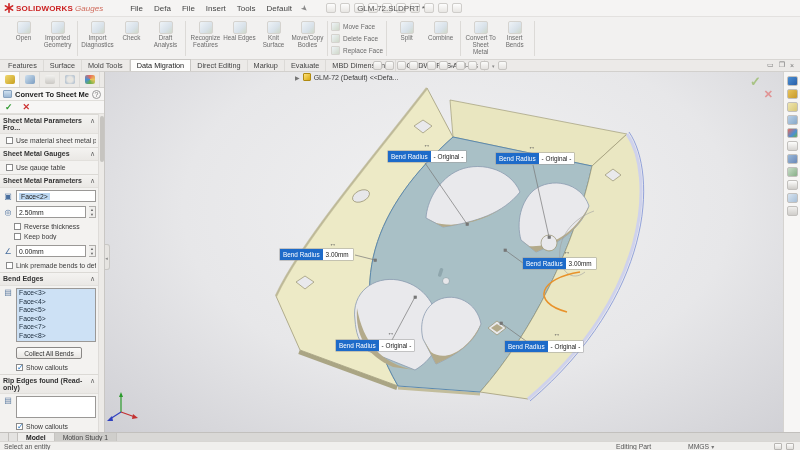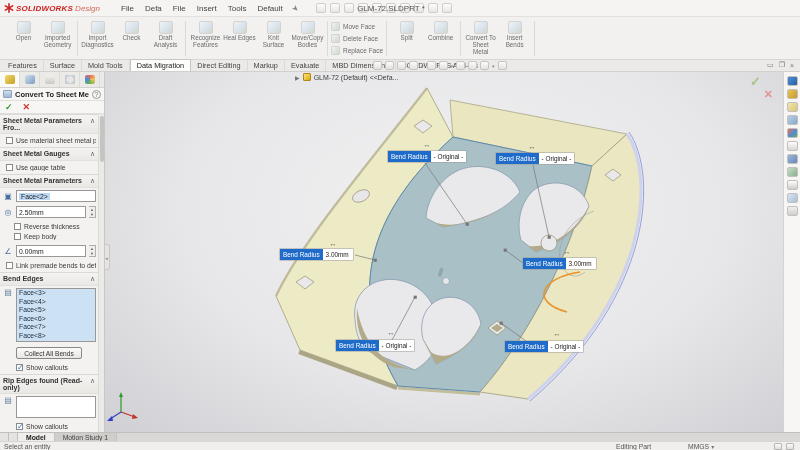--- a/index.html
+++ b/index.html
@@ -2,24 +2,24 @@
 <html><head>
 <meta charset="utf-8">
 <style>
   * { margin:0; padding:0; box-sizing:border-box; }
   html,body { width:800px; height:450px; overflow:hidden; font-family:"Liberation Sans",sans-serif; background:#f2f1f0; font-size:8px; color:#333; }
   .app { position:relative; width:800px; height:450px; display:flex; flex-direction:column; }
 
   
   .titlebar { height:17px; background:#f5f4f3; border-bottom:1px solid #e3e1df; display:flex; align-items:center; padding:0 4px; gap:4px; position:relative; }
   .logo { display:flex; align-items:center; gap:2px; }
-  .logo .lt { color:#cc2222; font-size:8px; font-style:italic; letter-spacing:.2px; }
+  .logo .lt { color:#cc2222; font-size:8px; letter-spacing:.2px; }
   .logo .lt b { font-weight:bold; }
   .logo .ld { color:#d06a5a; font-size:8px; font-style:italic; }
-  .menus { display:flex; gap:1px; margin-left:12px; }
+  .menus { display:flex; gap:1px; margin-left:18px; }
   .mi { padding:1px 5px; font-size:8px; color:#444; cursor:default; }
   .pin { color:#888; font-size:8px; transform:rotate(40deg); }
   .qat { display:flex; gap:4px; align-items:center; margin-left:14px; }
   .qi { width:10px; height:10px; border:1px solid #cfcdca; background:linear-gradient(#fdfdfd,#e8e6e3); border-radius:2px; }
   .doctitle { position:absolute; left:0; right:18px; text-align:center; font-size:8px; color:#555; pointer-events:none; }
   .tright { margin-left:auto; display:flex; align-items:center; gap:5px; }
   .search { width:118px; height:12px; border:1px solid #c9c7c4; background:#fff; display:flex; align-items:center; padding:0 3px; gap:3px; }
   .search input { border:none; outline:none; flex:1; font-size:7.5px; color:#555; font-family:inherit; min-width:0; }
   .mag { width:6px; height:6px; border:1px solid #888; border-radius:50%; position:relative; flex:none; }
   .mag::after { content:""; position:absolute; width:3px; height:1px; background:#888; transform:rotate(45deg); left:4px; top:6px; }
@@ -135,21 +135,21 @@
   <div class="titlebar">
     <span class="logo">
       <svg width="10" height="10" viewBox="0 0 10 10">
           <g fill="#cc2222">
             <rect x="4.2" width="1.6" height="10" rx="0.8"></rect>
             <rect x="4.2" width="1.6" height="10" rx="0.8" transform="rotate(60 5 5)"></rect>
             <rect x="4.2" width="1.6" height="10" rx="0.8" transform="rotate(-60 5 5)"></rect>
           </g>
         </svg>
       <span class="lt"><b>SOLIDWORKS</b></span>
-      <span class="ld">Design</span>
+      <span class="ld">Gauges</span>
     </span>
     <span class="menus" id="menus">
         <span class="mi">File</span>
         <span class="mi">Defa</span>
         <span class="mi">File</span>
         <span class="mi">Insert</span>
         <span class="mi">Tools</span>
         <span class="mi">Default</span>
       </span>
     <span class="pin">➤</span>

